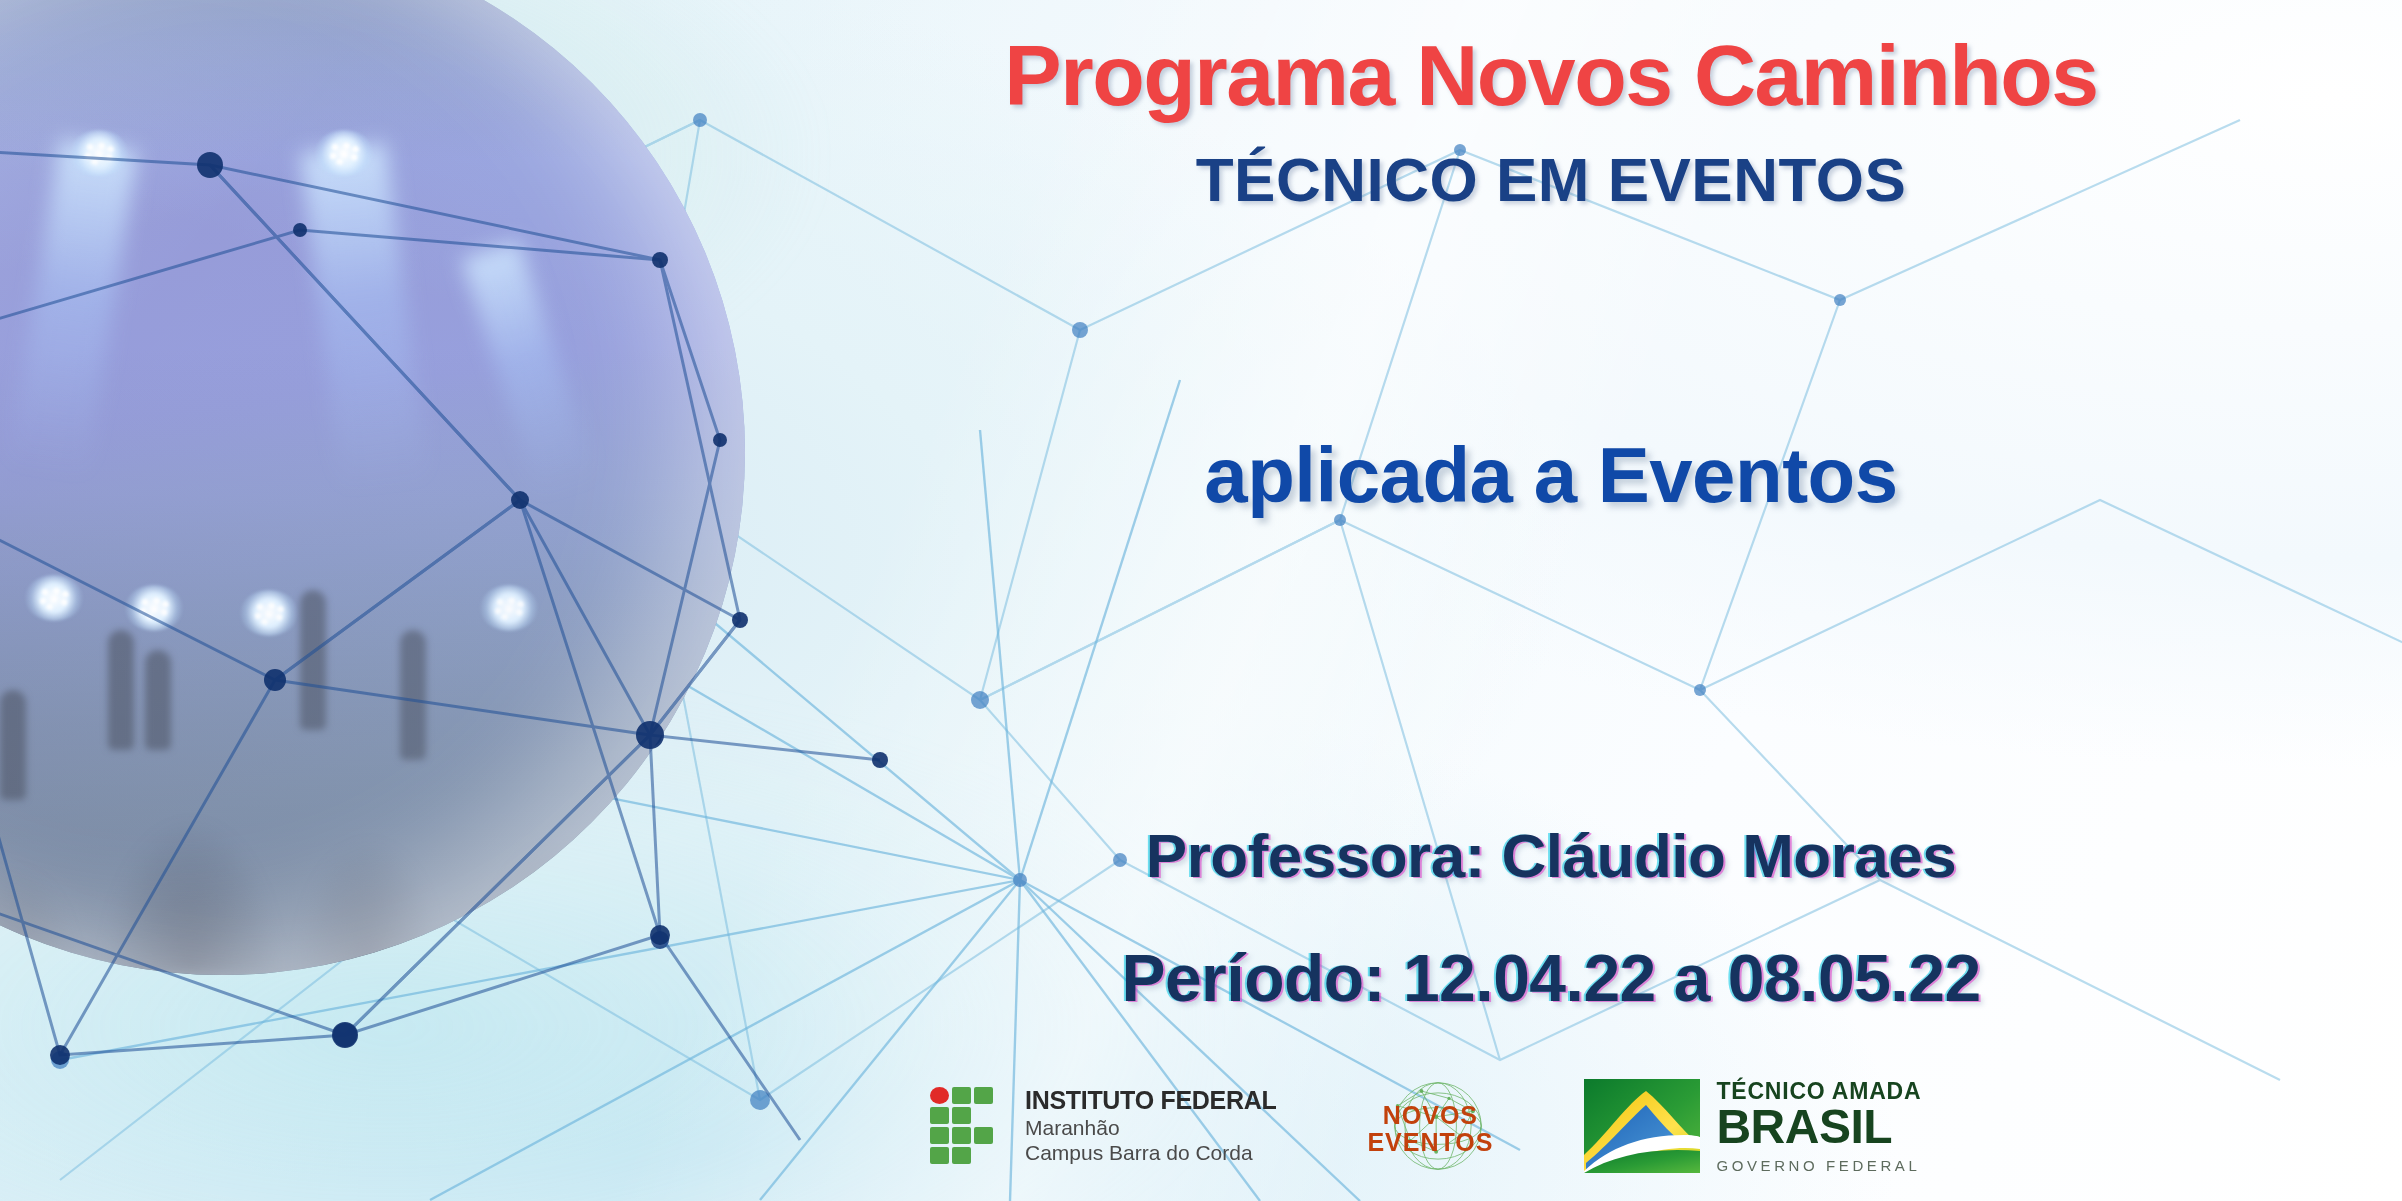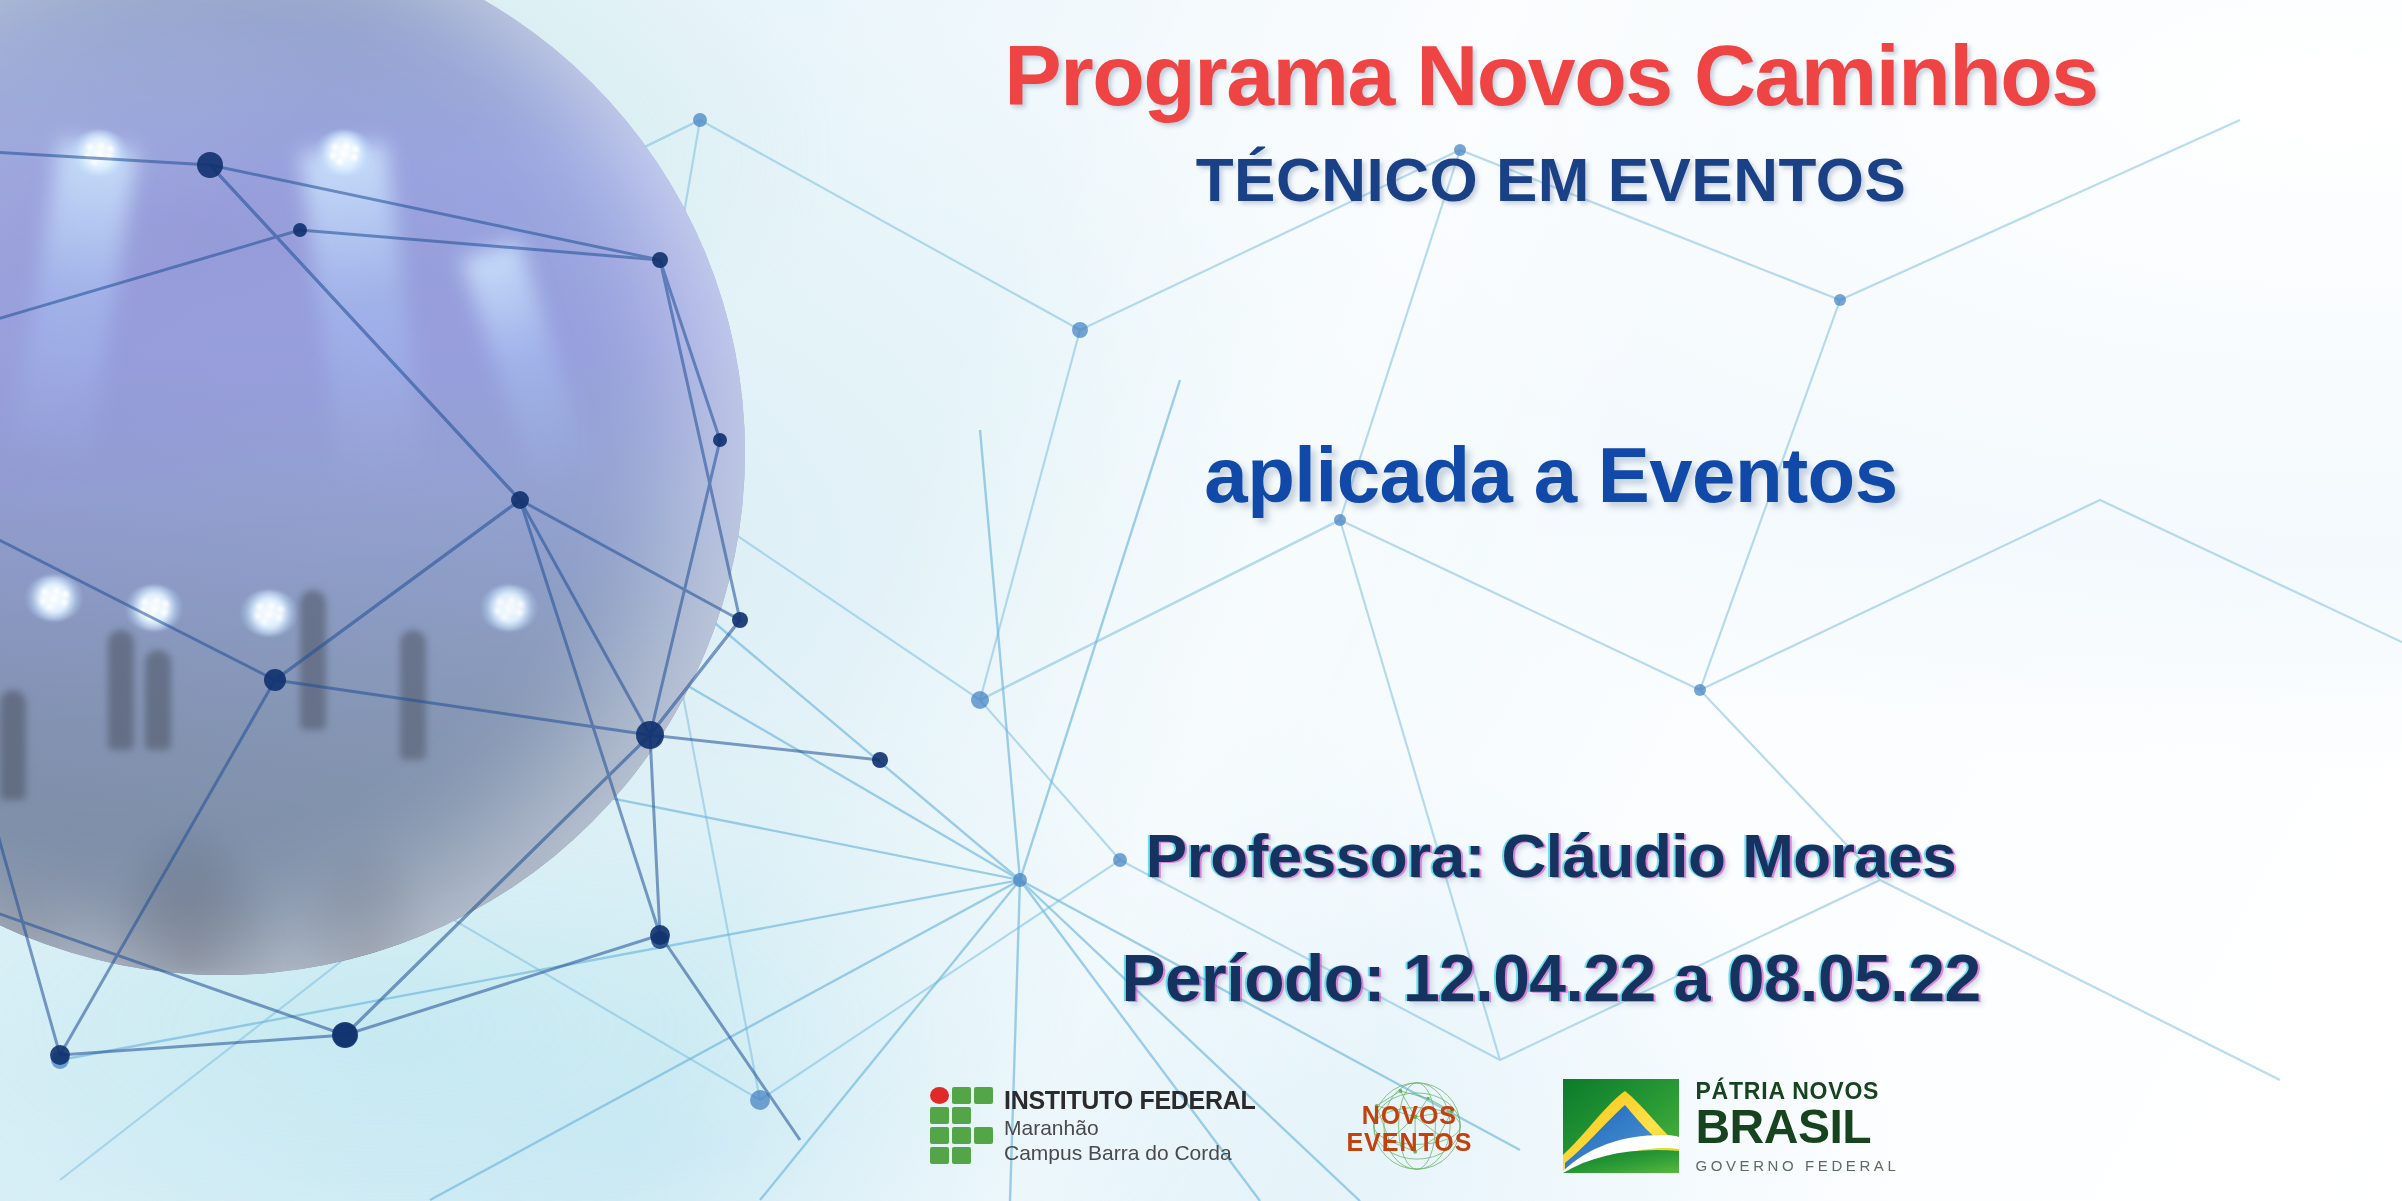--- a/index.html
+++ b/index.html
@@ -214,21 +214,21 @@
     left: 930px;
     bottom: 10px;
     width: 1230px;
     height: 130px;
     display: flex;
     align-items: center;
     gap: 54px;
   }
 
   
-  .if-logo { display: flex; align-items: center; gap: 8px; }
+  .if-logo { display: flex; align-items: center; gap: 29px; }
   .if-mark {
     position: relative;
     width: 66px; height: 78px;
     display: grid;
     grid-template-columns: repeat(3, 19px);
     grid-template-rows: repeat(4, 17px);
     gap: 3px;
   }
   .if-mark i { display: block; background: #53a548; border-radius: 2px; }
   .if-mark i.gap { background: transparent; }
@@ -489,21 +489,21 @@
             </linearGradient>
           </defs>
           <rect width="116" height="94" fill="url(#gGreen)"></rect>
           <path d="M0 76 C22 56 44 24 62 12 C80 26 98 52 116 66 L116 94 L0 94 Z" fill="url(#gYellow)"></path>
           <path d="M2 84 C24 66 46 40 62 26 C72 38 84 52 96 62 C72 64 38 74 20 92 L2 92 Z" fill="url(#gBlue)"></path>
           <path d="M0 92 C26 68 58 56 100 56 C112 56 116 58 116 58 L116 70 C84 66 44 76 16 94 L0 94 Z" fill="#ffffff"></path>
           <path d="M0 94 C30 76 70 68 116 72 L116 94 Z" fill="url(#gGreen)"></path>
         </svg>
       </div>
       <div class="pa-text">
-        <div class="pa-t1">PÁTRIA NOVOS</div>
+        <div class="pa-t1">TÉCNICO AMADA</div>
         <div class="pa-t2">BRASIL</div>
         <div class="pa-t3">GOVERNO FEDERAL</div>
       </div>
     </div>
 
   </div>
 
 </div>
 
 </body></html>

